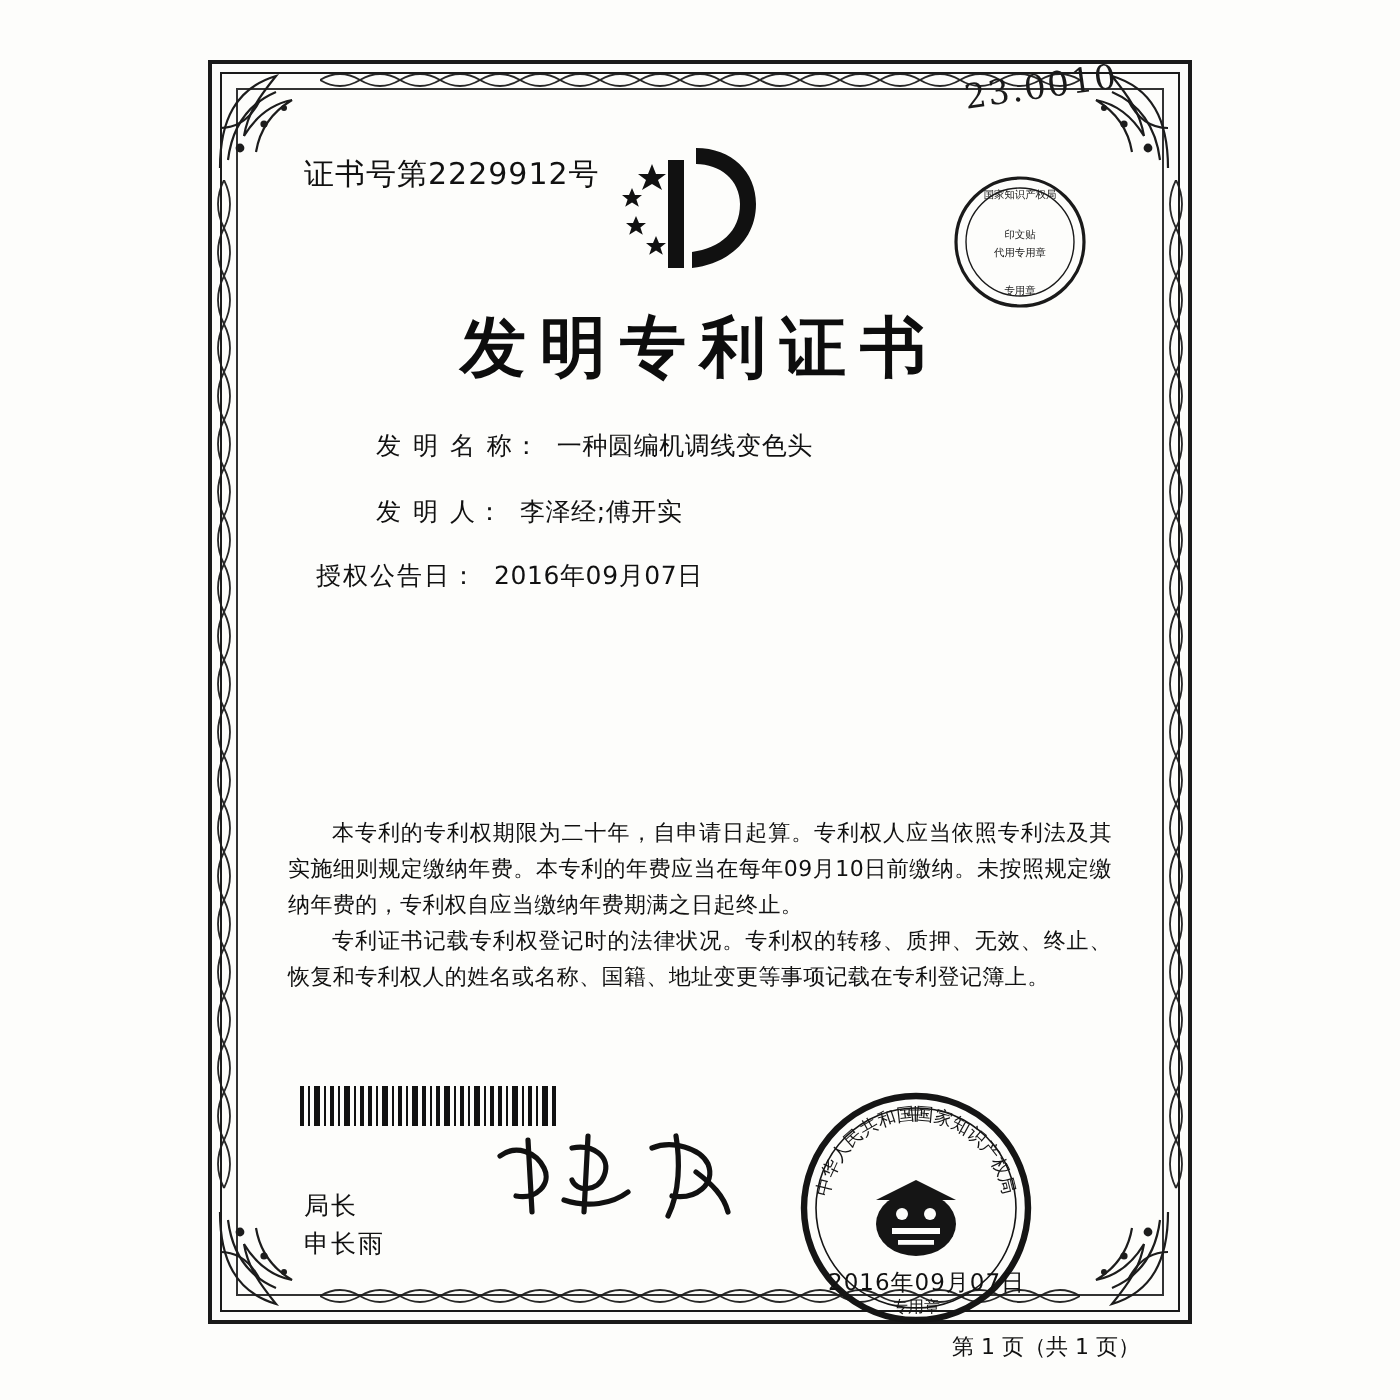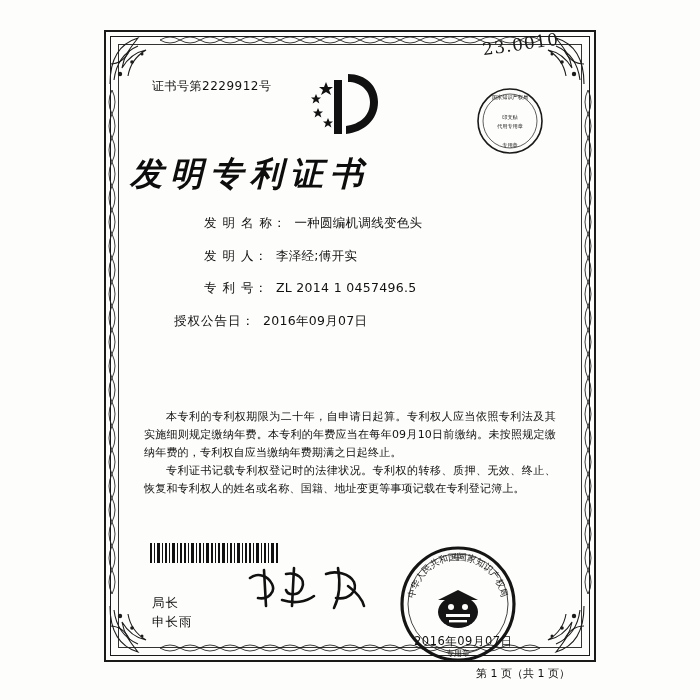--- a/index.html
+++ b/index.html
@@ -71,48 +71,47 @@
   .content {
     position: absolute;
     left: 130px; top: 56px;
     width: 440px; height: 580px;
   }
 
   .cert-no {
     position: absolute;
     left: 22px; top: 22px;
     font-family: "DejaVu Sans", sans-serif;
-    font-size: 12px;
+    font-size: 15px;
     letter-spacing: 0.5px;
     color: #111;
   }
 
   
   .logo {
     position: absolute;
     left: 174px; top: 14px;
     width: 92px; height: 68px;
   }
 
   .title {
     position: absolute;
     left: 0; top: 96px;
     width: 440px;
-    text-align: left;
+    text-align: center;
     font-family: "DejaVu Serif", serif;
     font-weight: bold;
     font-size: 33px;
     letter-spacing: 7px;
     color: #0d0d0d;
-    font-style: italic;
   }
 
   .fields {
     position: absolute;
-    left: 44px; top: 158px;
+    left: 28px; top: 158px;
     width: 400px;
   }
   .field-row {
     display: flex;
     align-items: baseline;
     margin-bottom: 15px;
     font-size: 12.5px;
     color: #111;
     line-height: 1.4;
   }
@@ -324,24 +323,20 @@
     <div class="title">发明专利证书</div>
 
     <div class="fields">
       <div class="field-row indent">
         <span class="f-label">发 明 名 称：</span>
         <span class="f-value">一种圆编机调线变色头</span>
       </div>
       <div class="field-row indent">
         <span class="f-label">发 明 人：</span>
         <span class="f-value">李泽经;傅开实</span>
-      </div>
-      <div class="field-row indent">
-        <span class="f-label">专 利 号：</span>
-        <span class="f-value">ZL 2014 1 0457496.5</span>
       </div>
       <div class="field-row">
         <span class="f-label">授权公告日：</span>
         <span class="f-value">2016年09月07日</span>
       </div>
     </div>
 
     <div class="body-text">
       <p>本专利的专利权期限为二十年，自申请日起算。专利权人应当依照专利法及其实施细则规定缴纳年费。本专利的年费应当在每年09月10日前缴纳。未按照规定缴纳年费的，专利权自应当缴纳年费期满之日起终止。</p>
       <p>专利证书记载专利权登记时的法律状况。专利权的转移、质押、无效、终止、恢复和专利权人的姓名或名称、国籍、地址变更等事项记载在专利登记簿上。</p>

